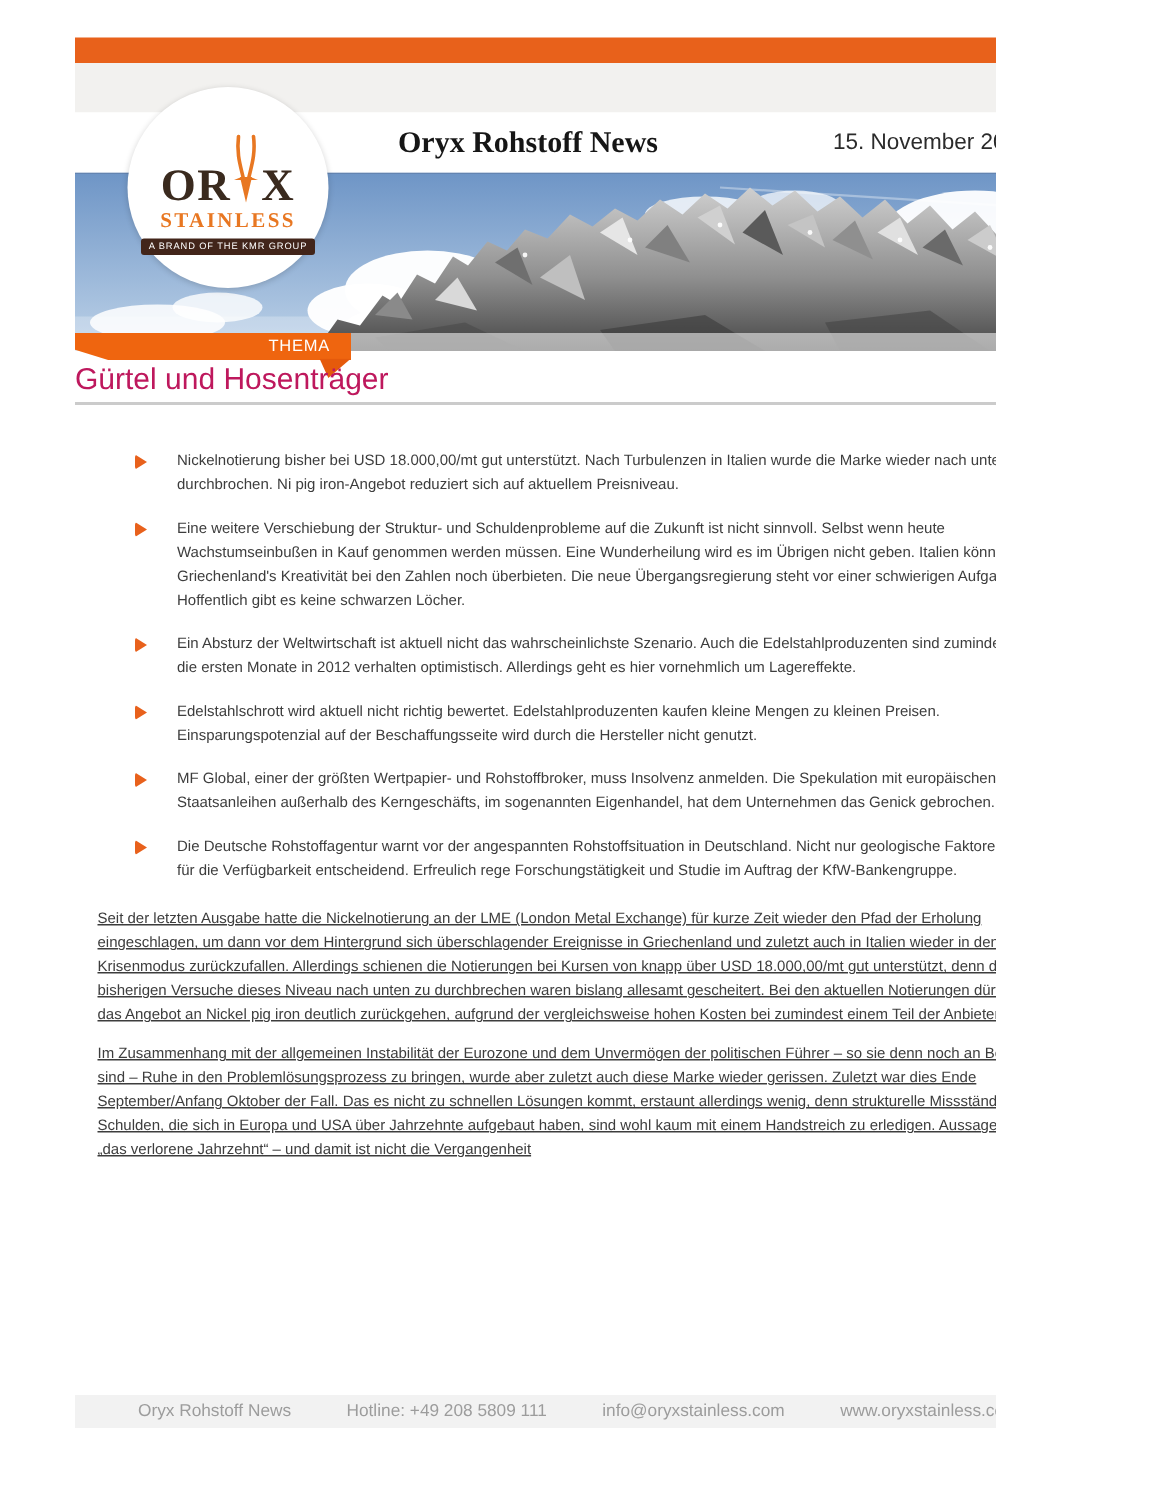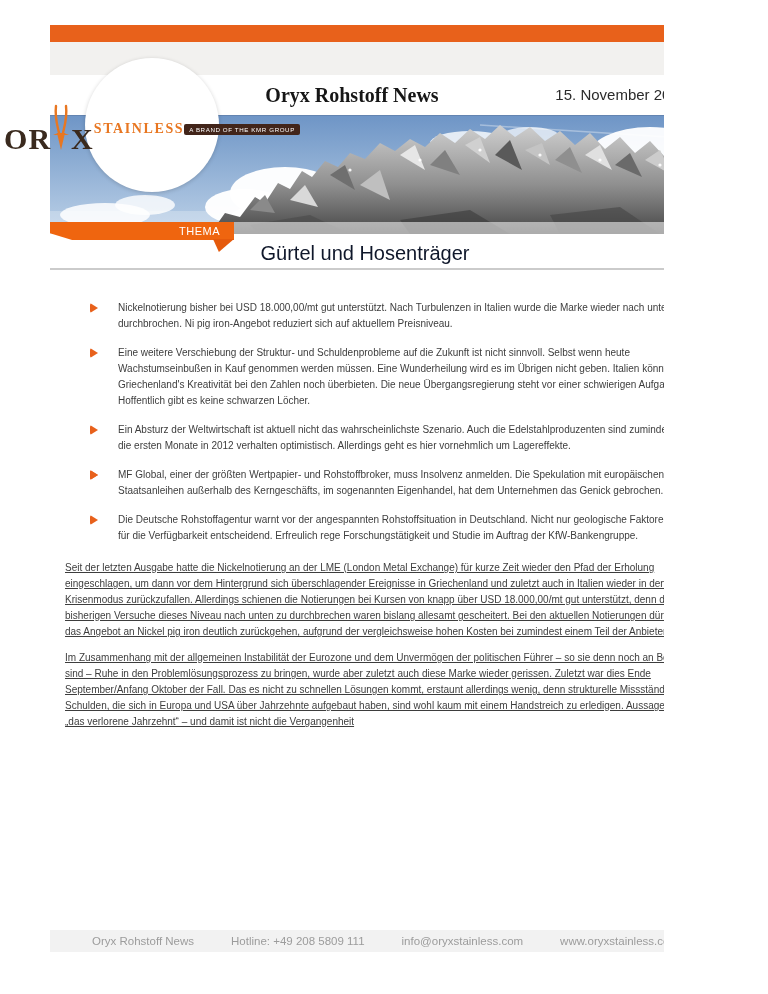--- a/index.html
+++ b/index.html
@@ -16,21 +16,21 @@
     font-family:"Liberation Serif","DejaVu Serif",serif;font-weight:bold;font-size:20px;color:#161616;
   }
   .issue-date{
     position:absolute;right:16px;top:0;height:40px;line-height:40px;
     font-size:15px;color:#2b2b2b;
   }
   
   .logo-circle{
     position:absolute;left:85px;top:58px;width:134px;height:134px;border-radius:50%;
     background:#ffffff;z-index:8;box-shadow:0 1px 4px rgba(0,0,0,.18);
-    display:flex;flex-direction:row;align-items:center;justify-content:center;padding-top:6px;box-sizing:border-box;
+    display:flex;flex-direction:column;align-items:center;justify-content:center;padding-top:6px;box-sizing:border-box;
   }
   .brand-row{display:flex;align-items:flex-end;height:52px;}
   .brand-word{
     font-family:"Liberation Serif","DejaVu Serif",serif;font-weight:bold;
     font-size:30px;line-height:30px;color:#3A2A1E;letter-spacing:1px;
   }
   .antelope{width:22px;height:50px;margin:0 -1px;display:block;}
   .brand-sub{
     font-family:"Liberation Serif","DejaVu Serif",serif;font-weight:bold;
     font-size:14px;color:#E87722;letter-spacing:1.6px;margin-top:1px;text-align:right;
@@ -48,22 +48,22 @@
     clip-path:polygon(0 0,100% 0,100% 100%,12% 100%,0 62%);
     color:#ffffff;font-size:11px;line-height:18px;text-align:right;
     padding-right:14px;box-sizing:border-box;letter-spacing:.5px;
   }
   .ribbon-tail{
     position:absolute;left:213px;top:239px;width:21px;height:13px;background:#E55A0C;z-index:6;
     clip-path:polygon(0 0,100% 0,28% 100%);
   }
   
   .article-title{
-    position:absolute;left:63px;top:242px;width:604px;text-align:center;
-    font-size:20px;color:#0f172a;z-index:7;
+    position:absolute;left:50px;top:242px;width:604px;
+    font-size:20px;color:#be185d;z-index:7;
   }
   .divider{position:absolute;left:50px;top:268px;width:652px;height:2px;background:#CBCBCB;}
   .content{position:absolute;left:50px;top:300px;width:652px;font-size:10px;line-height:16px;color:#3D3D3D;}
   .bullets{list-style:none;margin:0;padding:0;}
   .bullets li{position:relative;padding-left:68px;padding-right:8px;margin-bottom:13px;box-sizing:border-box;}
   .bullet-arrow{
     position:absolute;left:40px;top:3px;width:0;height:0;
     border-left:8px solid #E8611C;border-top:5px solid transparent;border-bottom:5px solid transparent;
     border-radius:2px;
   }
@@ -185,20 +185,21 @@
       <li>
         <span class="bullet-arrow"></span>
         <span>Eine weitere Verschiebung der Struktur- und Schuldenprobleme auf die Zukunft ist nicht sinnvoll. Selbst wenn heute Wachstumseinbußen in Kauf genommen werden müssen. Eine Wunderheilung wird es im Übrigen nicht geben. Italien könnte Griechenland's Kreativität bei den Zahlen noch überbieten. Die neue Übergangsregierung steht vor einer schwierigen Aufgabe. Hoffentlich gibt es keine schwarzen Löcher.</span>
       </li>
       <li>
         <span class="bullet-arrow"></span>
         <span>Ein Absturz der Weltwirtschaft ist aktuell nicht das wahrscheinlichste Szenario. Auch die Edelstahlproduzenten sind zumindest für die ersten Monate in 2012 verhalten optimistisch. Allerdings geht es hier vornehmlich um Lagereffekte.</span>
       </li>
       <li>
         <span class="bullet-arrow"></span>
+        <span>Edelstahlschrott wird aktuell nicht richtig bewertet. Edelstahlproduzenten kaufen kleine Mengen zu kleinen Preisen. Einsparungspotenzial auf der Beschaffungsseite wird durch die Hersteller nicht genutzt.</span>
       </li>
       <li>
         <span class="bullet-arrow"></span>
         <span>MF Global, einer der größten Wertpapier- und Rohstoffbroker, muss Insolvenz anmelden. Die Spekulation mit europäischen Staatsanleihen außerhalb des Kerngeschäfts, im sogenannten Eigenhandel, hat dem Unternehmen das Genick gebrochen.</span>
       </li>
       <li>
         <span class="bullet-arrow"></span>
         <span>Die Deutsche Rohstoffagentur warnt vor der angespannten Rohstoffsituation in Deutschland. Nicht nur geologische Faktoren sind für die Verfügbarkeit entscheidend. Erfreulich rege Forschungstätigkeit und Studie im Auftrag der KfW-Bankengruppe.</span>
       </li>
     </ul>

